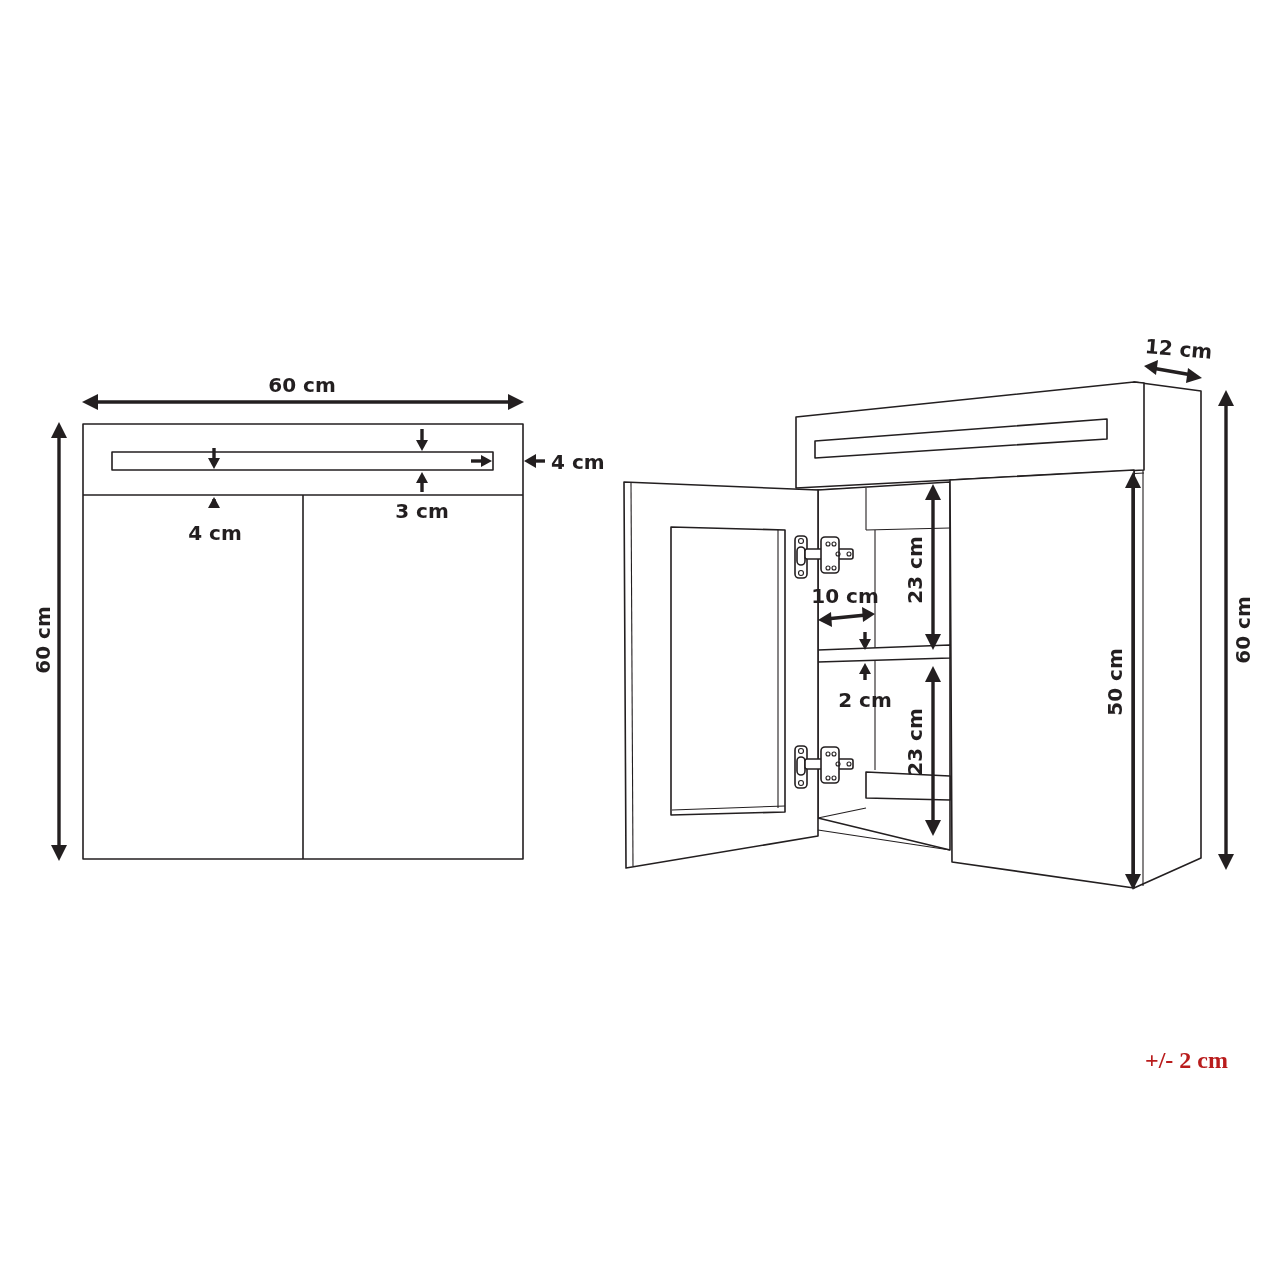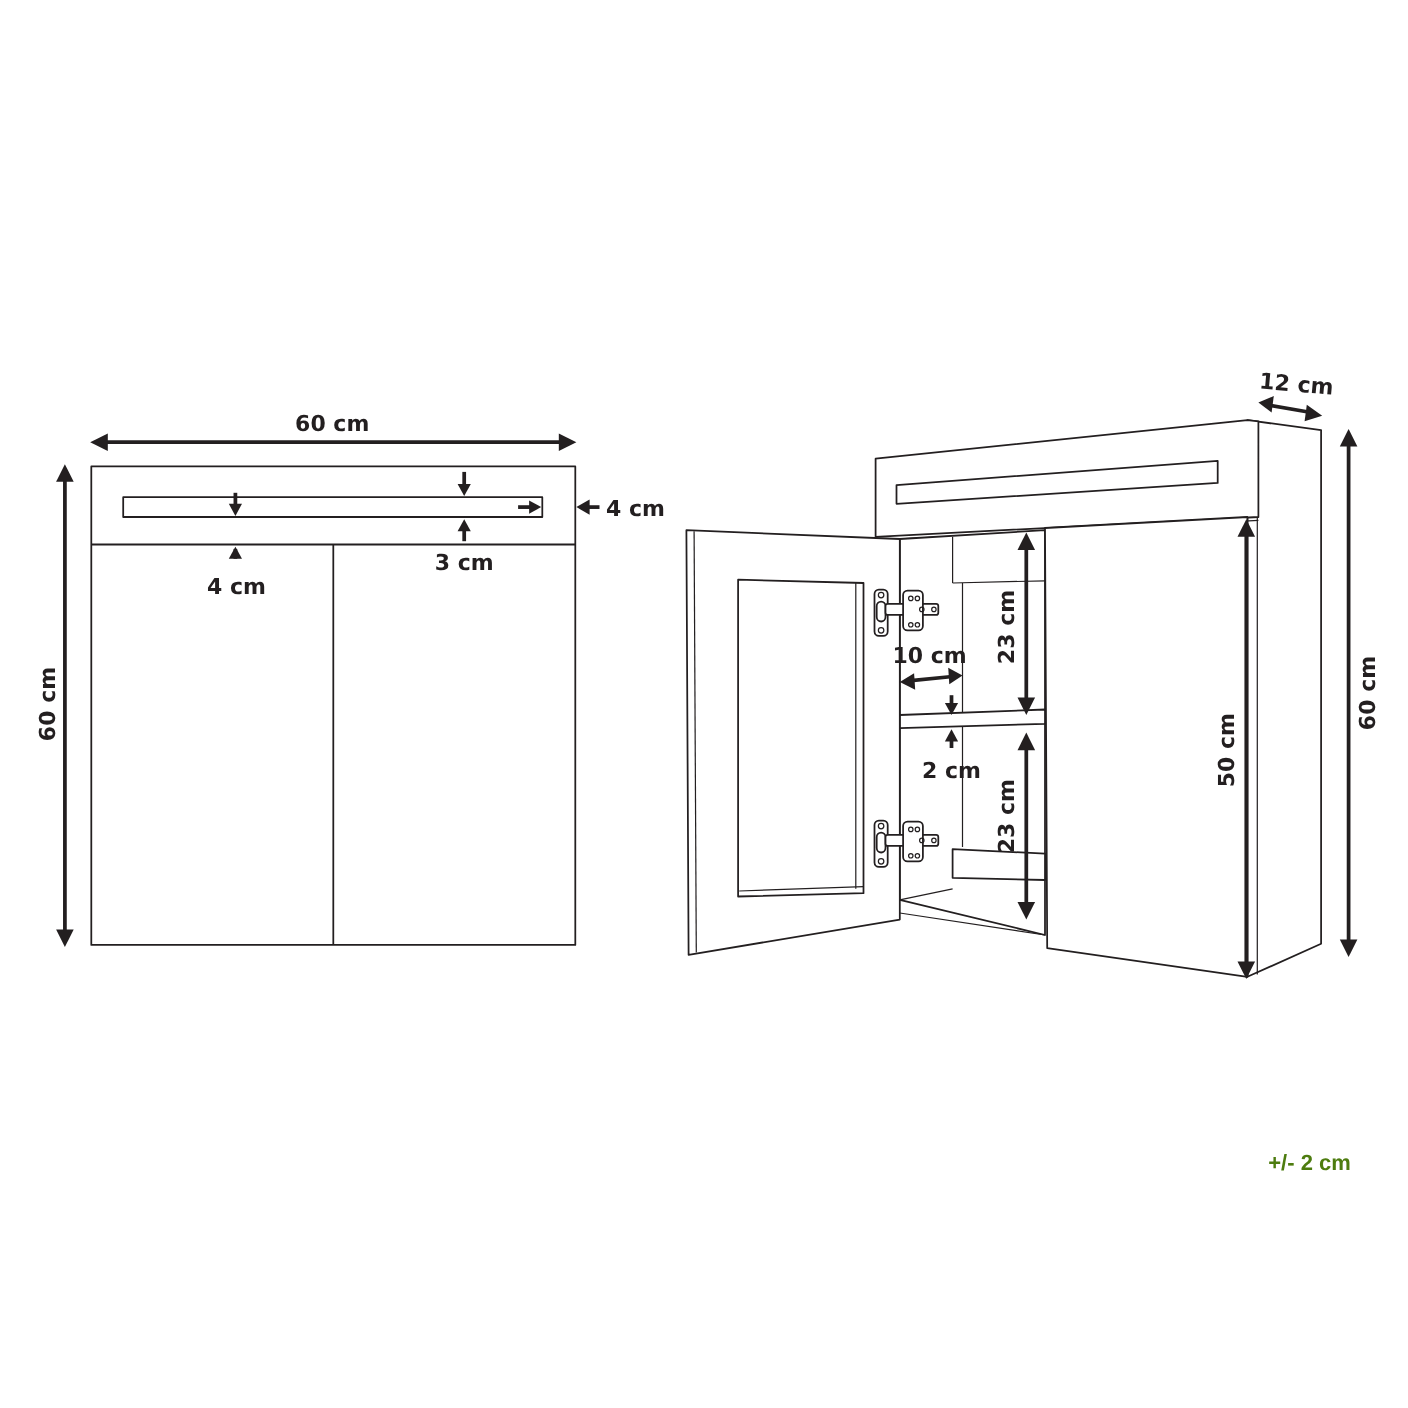--- a/index.html
+++ b/index.html
@@ -4,21 +4,21 @@
 <style>
   html, body { margin: 0; padding: 0; background: #ffffff; }
   body { width: 1280px; height: 1280px; position: relative; overflow: hidden; font-family: "DejaVu Sans", sans-serif; }
   svg#diagram { position: absolute; left: 0; top: 0; }
   .line { stroke: #231f20; fill: none; stroke-width: 1.6; stroke-linejoin: round; }
   .thin { stroke: #231f20; fill: none; stroke-width: 1.1; }
   .face { fill: #ffffff; stroke: #231f20; stroke-width: 1.6; stroke-linejoin: round; }
   .dim { stroke: #231f20; stroke-width: 3.4; fill: none; }
   .head { fill: #231f20; stroke: none; }
   .lbl { font-family: "DejaVu Sans", sans-serif; font-weight: bold; font-size: 20px; fill: #231f20; }
-  .note { position: absolute; right: 52px; top: 1047px; font-family: Liberation Sans, sans-serif; font-weight: bold; font-size: 20px; color: #4d7c0f; }
+  .note { position: absolute; right: 52px; top: 1047px; font-family: Liberation Serif, serif; font-weight: bold; font-size: 24px; color: #b91c1c; }
 </style>
 </head>
 <body>
 
 <svg id="diagram" width="1280" height="1280" viewBox="0 0 1280 1280" xmlns="http://www.w3.org/2000/svg">
 
   <g>
     <rect class="face" x="83" y="424" width="440" height="435"></rect>
     <line class="line" x1="83" y1="495" x2="523" y2="495"></line>
     <line class="line" x1="303" y1="495" x2="303" y2="859"></line>

